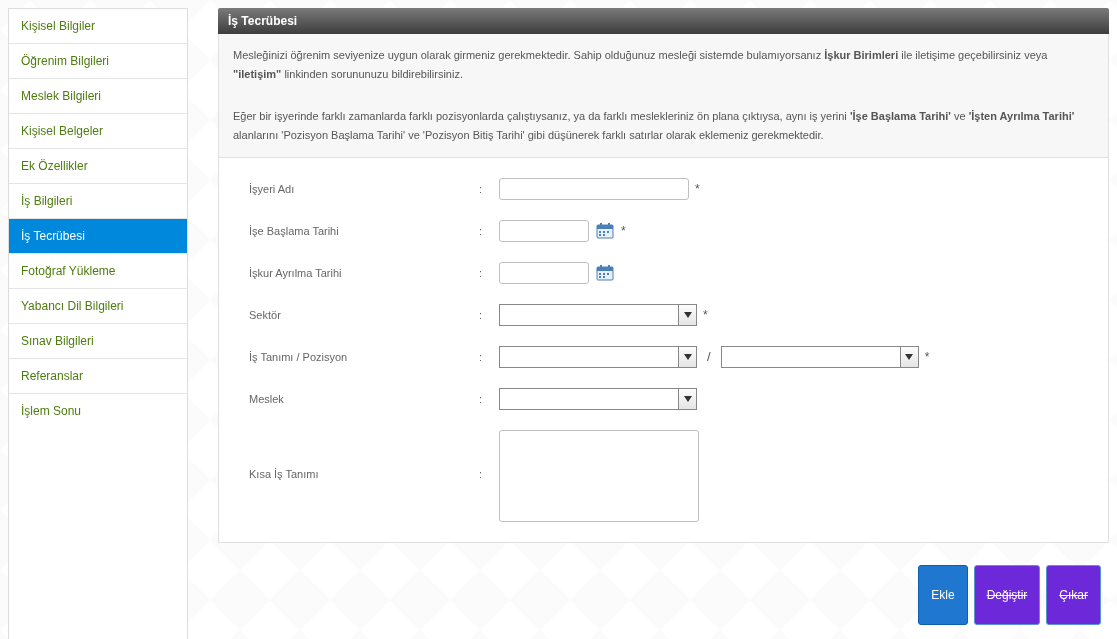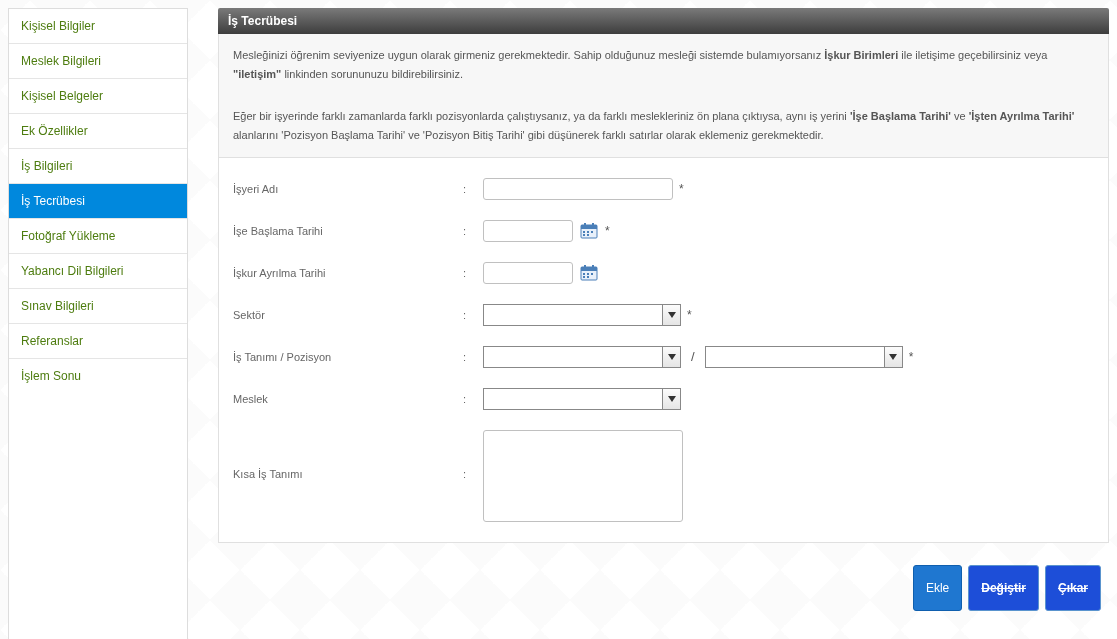--- a/index.html
+++ b/index.html
@@ -54,21 +54,21 @@
       font-size: 11px;
       color: #555;
       line-height: 1.7;
     }
     .panel-info p { margin-bottom: 24px; }
     .panel-info p:last-child { margin-bottom: 0; }
     .form {
       border: 1px solid #e0e0e0;
       border-top: none;
       background: #fff;
-      padding: 10px 0;
+      padding: 10px 16px;
     }
     .form-row {
       display: flex;
       align-items: center;
       padding: 10px 14px;
       font-size: 11px;
       color: #666;
     }
     .form-label {
       width: 230px;
@@ -131,30 +131,29 @@
     .buttons {
       display: flex;
       justify-content: flex-end;
       gap: 6px;
       padding: 22px 8px 10px;
     }
     .btn {
       background: #1f77d0;
       color: #fff;
       border: 1px solid #0f5fae;
-      padding: 15px 12px;
+      padding: 22px 12px;
       font-size: 12px;
       border-radius: 3px;
       cursor: pointer;
     }
     .btn.disabled {
-      background: #1d4ed8;
+      background: #6d28d9;
       border-color: #5a94ce;
       text-decoration: line-through;
-      font-weight: bold;
     }
     .no-record {
       padding: 18px 0 12px 0;
       font-size: 12px;
       font-weight: bold;
       font-style: italic;
       color: #b91c1c;
     }
     .bottom-nav {
       display: flex;
@@ -164,20 +163,21 @@
       font-size: 12px;
       font-weight: bold;
     }
   </style>
 </head>
 <body>
 
 <div class="container">
   <div class="sidebar">
     <div class="sidebar-item">Kişisel Bilgiler</div>
+    <div class="sidebar-item">Öğrenim Bilgileri</div>
     <div class="sidebar-item">Meslek Bilgileri</div>
     <div class="sidebar-item">Kişisel Belgeler</div>
     <div class="sidebar-item">Ek Özellikler</div>
     <div class="sidebar-item">İş Bilgileri</div>
     <div class="sidebar-item active">İş Tecrübesi</div>
     <div class="sidebar-item">Fotoğraf Yükleme</div>
     <div class="sidebar-item">Yabancı Dil Bilgileri</div>
     <div class="sidebar-item">Sınav Bilgileri</div>
     <div class="sidebar-item">Referanslar</div>
     <div class="sidebar-item">İşlem Sonu</div>

